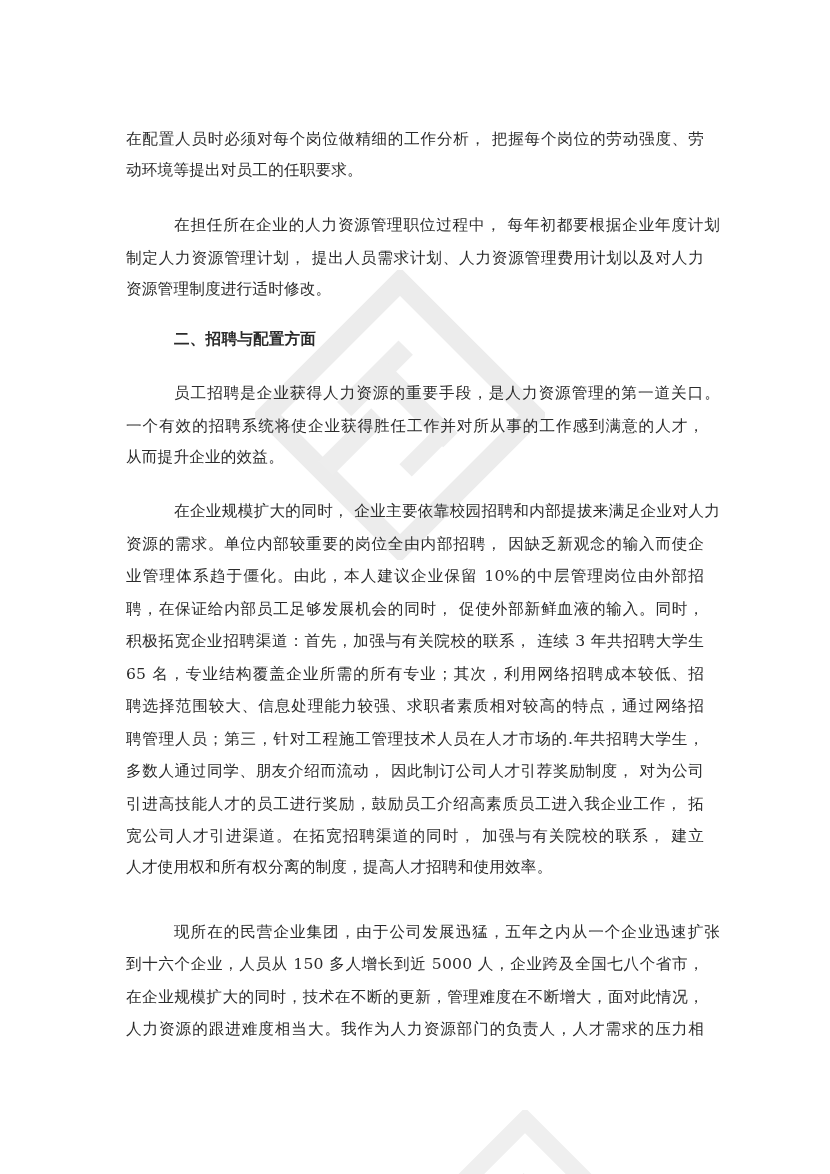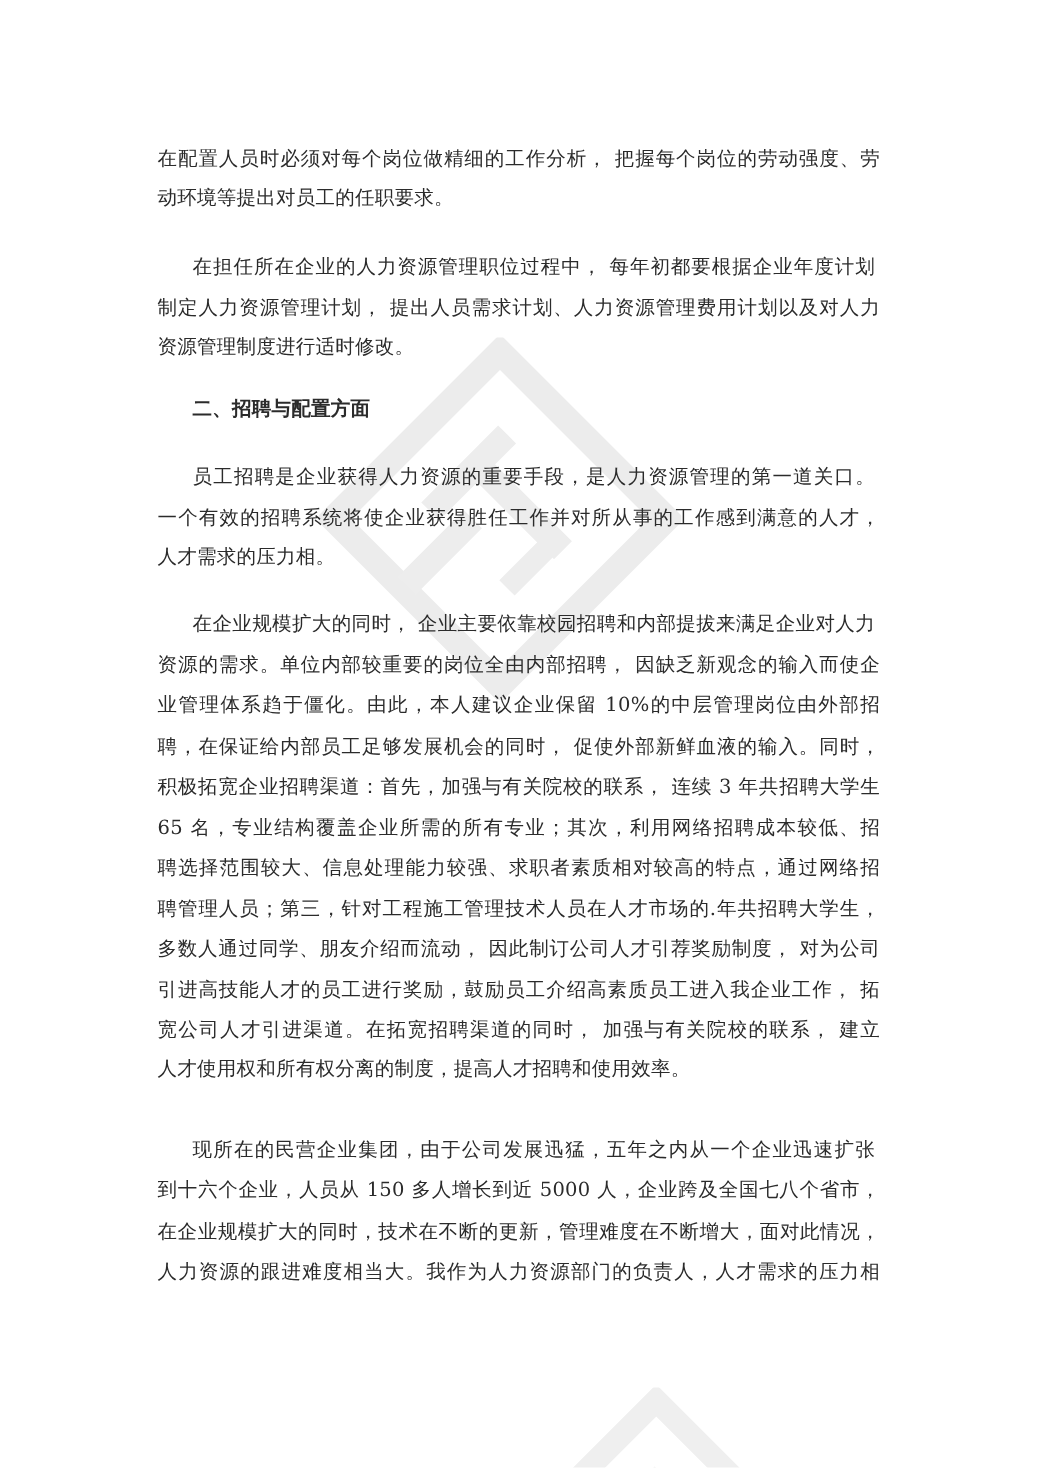--- a/index.html
+++ b/index.html
@@ -4,23 +4,23 @@
 <style>
   html, body { margin: 0; padding: 0; background: #ffffff; }
   body { width: 830px; height: 1174px; position: relative; overflow: hidden;
          font-family: "DejaVu Serif", "Liberation Serif", serif; color: #2b2b2b; }
   .page { position: absolute; left: 0; top: 0; width: 830px; height: 1174px; background: #fff; }
   .watermark { position: absolute; pointer-events: none; }
   .wm1 { left: 255px; top: 270px; width: 290px; height: 290px; }
   .wm2 { left: 395px; top: 1110px; width: 260px; height: 260px; }
   .content { position: absolute; left: 126px; top: 0; width: 578px; }
   .line { position: absolute; left: 0; width: 578px; height: 20px; font-size: 15.6px; line-height: 20px;
-          white-space: nowrap; text-align: justify; text-align-last: justify; letter-spacing: 0.2px; }
+          white-space: nowrap; text-align: justify; text-align-last: justify; letter-spacing: 0.2px; margin-top: 12px; }
   .line.last { text-align-last: left; font-family: Liberation Mono, monospace; }
-  .line.indent { left: 28px; width: 546px; }
+  .line.indent { left: 48px; width: 546px; }
   .line.heading { text-align-last: left; font-weight: bold; }
 </style>
 </head>
 <body>
 
 <div class="page">
 
   <svg class="watermark wm1" viewBox="0 0 100 100">
     <g fill="none" stroke="#ececec" stroke-width="7">
       <path d="M50 4 L96 50 L50 96 L4 50 Z"></path>
@@ -49,21 +49,21 @@
     <div class="line last" style="top:149px">动环境等提出对员工的任职要求。</div>
 
     <div class="line indent" style="top:203px">在担任所在企业的人力资源管理职位过程中， 每年初都要根据企业年度计划</div>
     <div class="line" style="top:236px">制定人力资源管理计划， 提出人员需求计划、人力资源管理费用计划以及对人力</div>
     <div class="line last" style="top:268px">资源管理制度进行适时修改。</div>
 
     <div class="line indent heading" style="top:317px">二、招聘与配置方面</div>
 
     <div class="line indent" style="top:371px">员工招聘是企业获得人力资源的重要手段，是人力资源管理的第一道关口。</div>
     <div class="line" style="top:404px">一个有效的招聘系统将使企业获得胜任工作并对所从事的工作感到满意的人才，</div>
-    <div class="line last" style="top:436px">人才需求的压力相。</div>
+    <div class="line last" style="top:436px">从而提升企业的效益。</div>
 
     <div class="line indent" style="top:489px">在企业规模扩大的同时， 企业主要依靠校园招聘和内部提拔来满足企业对人力</div>
     <div class="line" style="top:522px">资源的需求。单位内部较重要的岗位全由内部招聘， 因缺乏新观念的输入而使企</div>
     <div class="line" style="top:554px">业管理体系趋于僵化。由此，本人建议企业保留 10%的中层管理岗位由外部招</div>
     <div class="line" style="top:587px">聘，在保证给内部员工足够发展机会的同时， 促使外部新鲜血液的输入。同时，</div>
     <div class="line" style="top:619px">积极拓宽企业招聘渠道：首先，加强与有关院校的联系， 连续 3 年共招聘大学生</div>
     <div class="line" style="top:652px">65 名，专业结构覆盖企业所需的所有专业；其次，利用网络招聘成本较低、招</div>
     <div class="line" style="top:684px">聘选择范围较大、信息处理能力较强、求职者素质相对较高的特点，通过网络招</div>
     <div class="line" style="top:717px">聘管理人员；第三，针对工程施工管理技术人员在人才市场的.年共招聘大学生，</div>
     <div class="line" style="top:749px">多数人通过同学、朋友介绍而流动， 因此制订公司人才引荐奖励制度， 对为公司</div>

